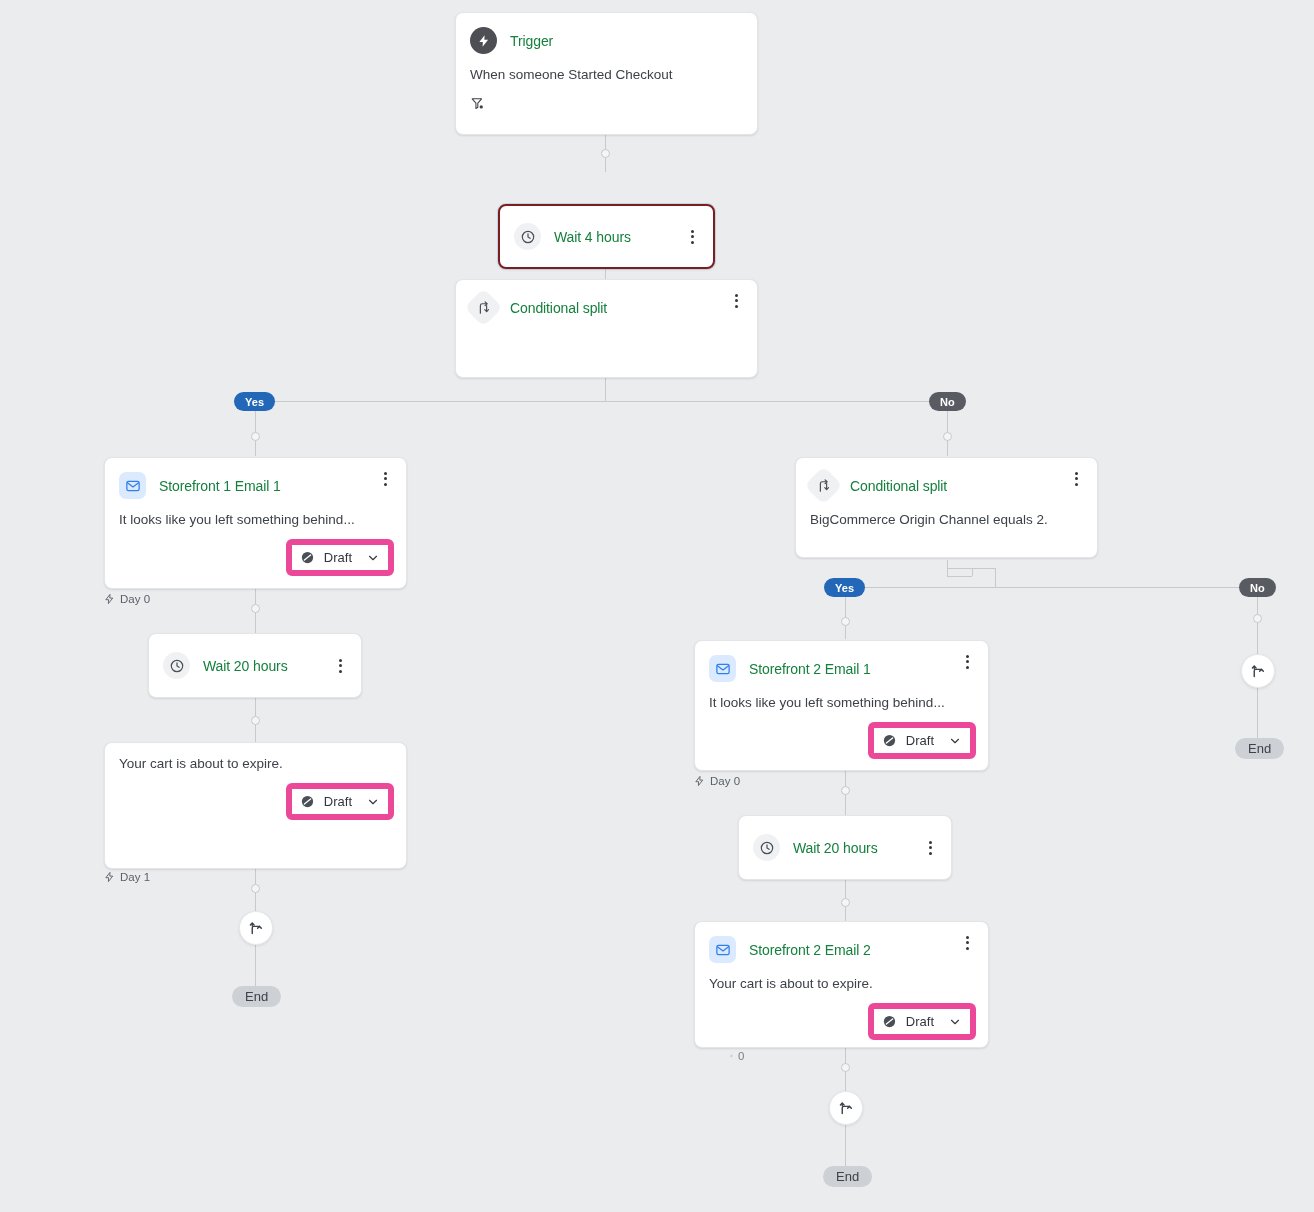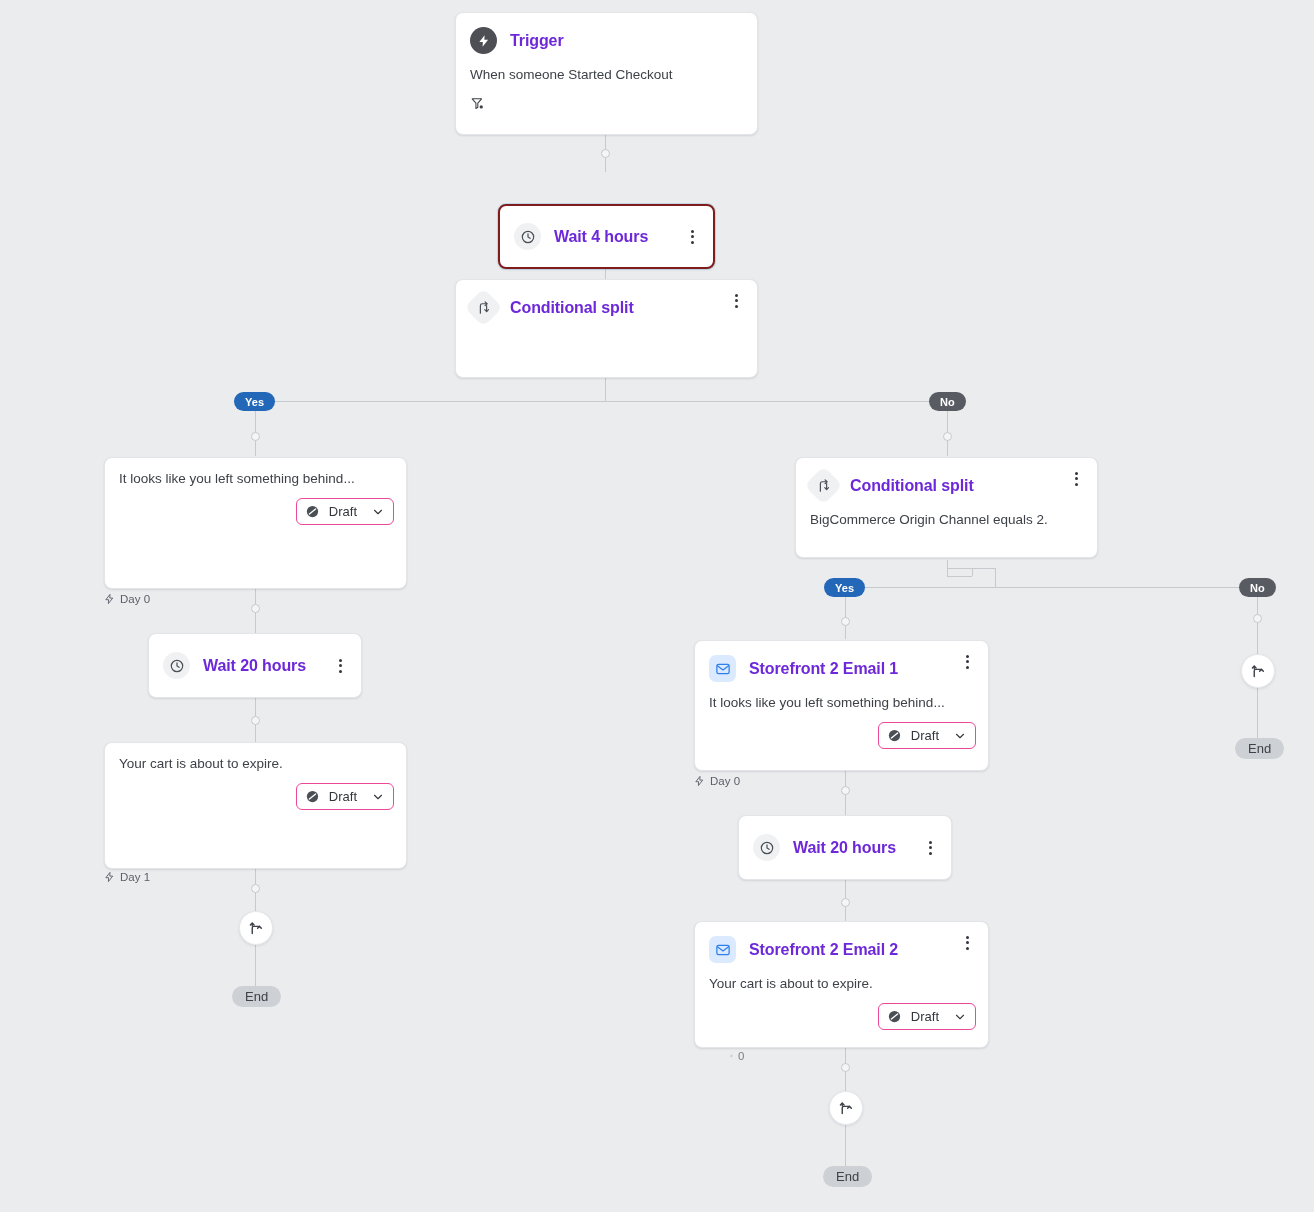--- a/index.html
+++ b/index.html
@@ -33,39 +33,39 @@
   .badge-icon{
     width:27px;height:27px;border-radius:7px;display:flex;
     align-items:center;justify-content:center;flex:0 0 auto;
   }
   .badge-icon.trigger{background:#4d4f54;border-radius:50%;}
   .badge-icon.clock{background:#f0f1f3;border-radius:50%;}
   .badge-icon.split{background:#f0f1f3;border-radius:7px;transform:rotate(45deg);}
   .badge-icon.split > svg{transform:rotate(-45deg);}
   .badge-icon.mail{background:#dbeafe;border-radius:7px;}
   .card-title{
-    font-size:16px;font-weight:700;color:#6d28d9;letter-spacing:-.1px;
+    font-size:14px;font-weight:400;color:#15803d;letter-spacing:-.1px;
     margin-left:13px;white-space:nowrap;
   }
   .kebab{
     position:absolute;right:12px;top:50%;transform:translateY(-50%);
     width:18px;height:18px;display:flex;flex-direction:column;
     align-items:center;justify-content:center;gap:2.5px;cursor:pointer;
   }
   .kebab i{width:3px;height:3px;border-radius:50%;background:#32363c;display:block;}
   .card-body{
     padding:12px 14px 0 14px;font-size:13.5px;color:#3d4148;
     line-height:1.35;white-space:nowrap;
   }
   .card-foot{display:flex;justify-content:flex-end;padding:10px 12px 12px 12px;}
 
   
   .status-select{
     display:inline-flex;align-items:center;gap:9px;
-    border:1px solid #ec4899;border-radius:6px;background:#fff;
+    border:6px solid #ec4899;border-radius:6px;background:#fff;
     padding:5px 9px 5px 8px;cursor:pointer;
   }
   .status-select .st-label{font-size:13px;color:#32363c;}
   .chev{width:12px;height:12px;flex:0 0 auto;margin-left:6px;}
 
   
   .pill{
     position:absolute;height:19px;border-radius:10px;display:flex;
     align-items:center;justify-content:center;padding:0 11px;
     font-size:11px;font-weight:700;color:#fff;letter-spacing:.1px;
@@ -195,20 +195,34 @@
           <i></i>
           <i></i>
         </span>
     </div>
   </div>
 
   <div class="pill yes" style="left:234px;top:392px;">Yes</div>
   <div class="pill no" style="left:929px;top:392px;">No</div>
 
   <div class="card" style="left:104px;top:457px;width:303px;height:132px;">
+    <div class="card-head">
+      <span class="badge-icon mail">
+        <svg width="16" height="16" viewBox="0 0 24 24" fill="none" stroke="#2f80ed" stroke-width="1.9" stroke-linecap="round" stroke-linejoin="round">
+          <rect x="2.8" y="5.2" width="18.4" height="13.6" rx="2.4"></rect>
+            <path d="M3.6 7.2 L12 13.4 L20.4 7.2"></path>
+        </svg>
+      </span>
+      <span class="card-title">Storefront 1 Email 1</span>
+      <span class="kebab">
+          <i></i>
+          <i></i>
+          <i></i>
+        </span>
+    </div>
     <div class="card-body">It looks like you left something behind...</div>
     <div class="card-foot">
       <span class="status-select">
         <span style="display:flex;">
           <svg width="15" height="15" viewBox="0 0 24 24">
               <circle cx="12" cy="12" r="9" fill="#4a4e55"></circle>
               <path d="M7 16 L17 8" stroke="#ffffff" stroke-width="2.1" stroke-linecap="round"></path>
             </svg>
         </span>
         <span class="st-label">Draft</span>

